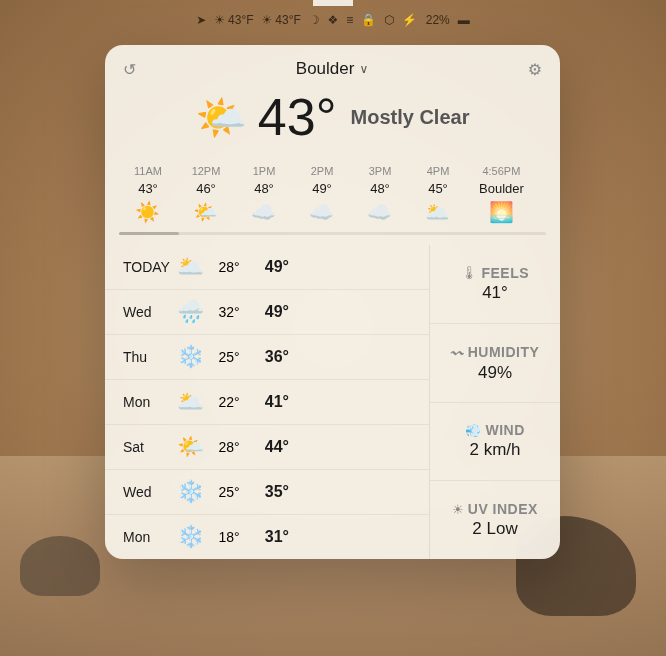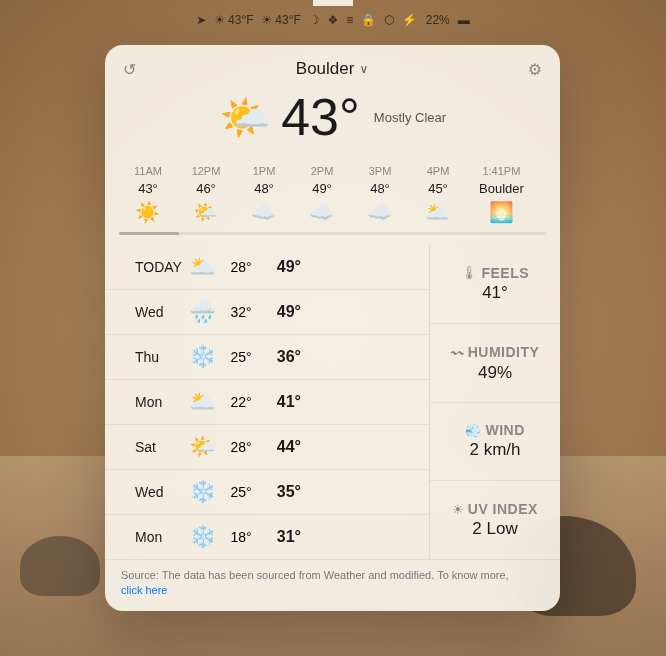--- a/index.html
+++ b/index.html
@@ -149,23 +149,24 @@
     }
 
     .current-temp {
       font-size: 52px;
       font-weight: 200;
       color: #1a1a1a;
       line-height: 1;
     }
 
     .current-condition {
-      font-size: 13px;
+      font-size: 20px;
       color: #555;
       margin-left: 4px;
+      font-weight: bold;
     }
 
     
     .hourly-section {
       padding: 8px 0 0;
       overflow-x: auto;
       scrollbar-width: none;
     }
 
     .hourly-section::-webkit-scrollbar { display: none; }
@@ -227,21 +228,21 @@
 
     
     .forecast-list {
       flex: 1;
       border-right: 1px solid rgba(0,0,0,0.08);
     }
 
     .forecast-row {
       display: flex;
       align-items: center;
-      padding: 9px 30px;
+      padding: 9px 18px;
       border-bottom: 1px solid rgba(0,0,0,0.06);
     }
 
     .forecast-row:last-child {
       border-bottom: none;
     }
 
     .forecast-day {
       font-size: 14px;
       font-weight: 500;
@@ -409,21 +410,21 @@
     <span class="hourly-time">3PM</span>
     <span class="hourly-temp">48°</span>
     <span class="hourly-icon">☁️</span>
   </div>
         <div class="hourly-item">
     <span class="hourly-time">4PM</span>
     <span class="hourly-temp">45°</span>
     <span class="hourly-icon">🌥️</span>
   </div>
         <div class="hourly-item">
-    <span class="hourly-time">1:41PM</span>
+    <span class="hourly-time">4:56PM</span>
     <span class="hourly-temp">Boulder</span>
     <span class="hourly-icon">🌅</span>
   </div>
       </div>
     <div class="scroll-indicator">
       <div class="scroll-indicator-bar"></div>
     </div>
   </div>
 
   <div class="main-content">
@@ -499,19 +500,14 @@
     <div class="stat-header">
       <span class="stat-icon">☀</span>
       <span class="stat-label">UV INDEX</span>
     </div>
     <span class="stat-value">2 Low</span>
   </div>
       </div>
 
   </div>
 
-  <div class="widget-footer">
-    <span>Source: The data has been sourced from </span><span> Weather and modified. To know more,</span>
-    <br>
-    <a class="footer-link">click here</a>
-  </div>
 
 </div>
 
 </body></html>

